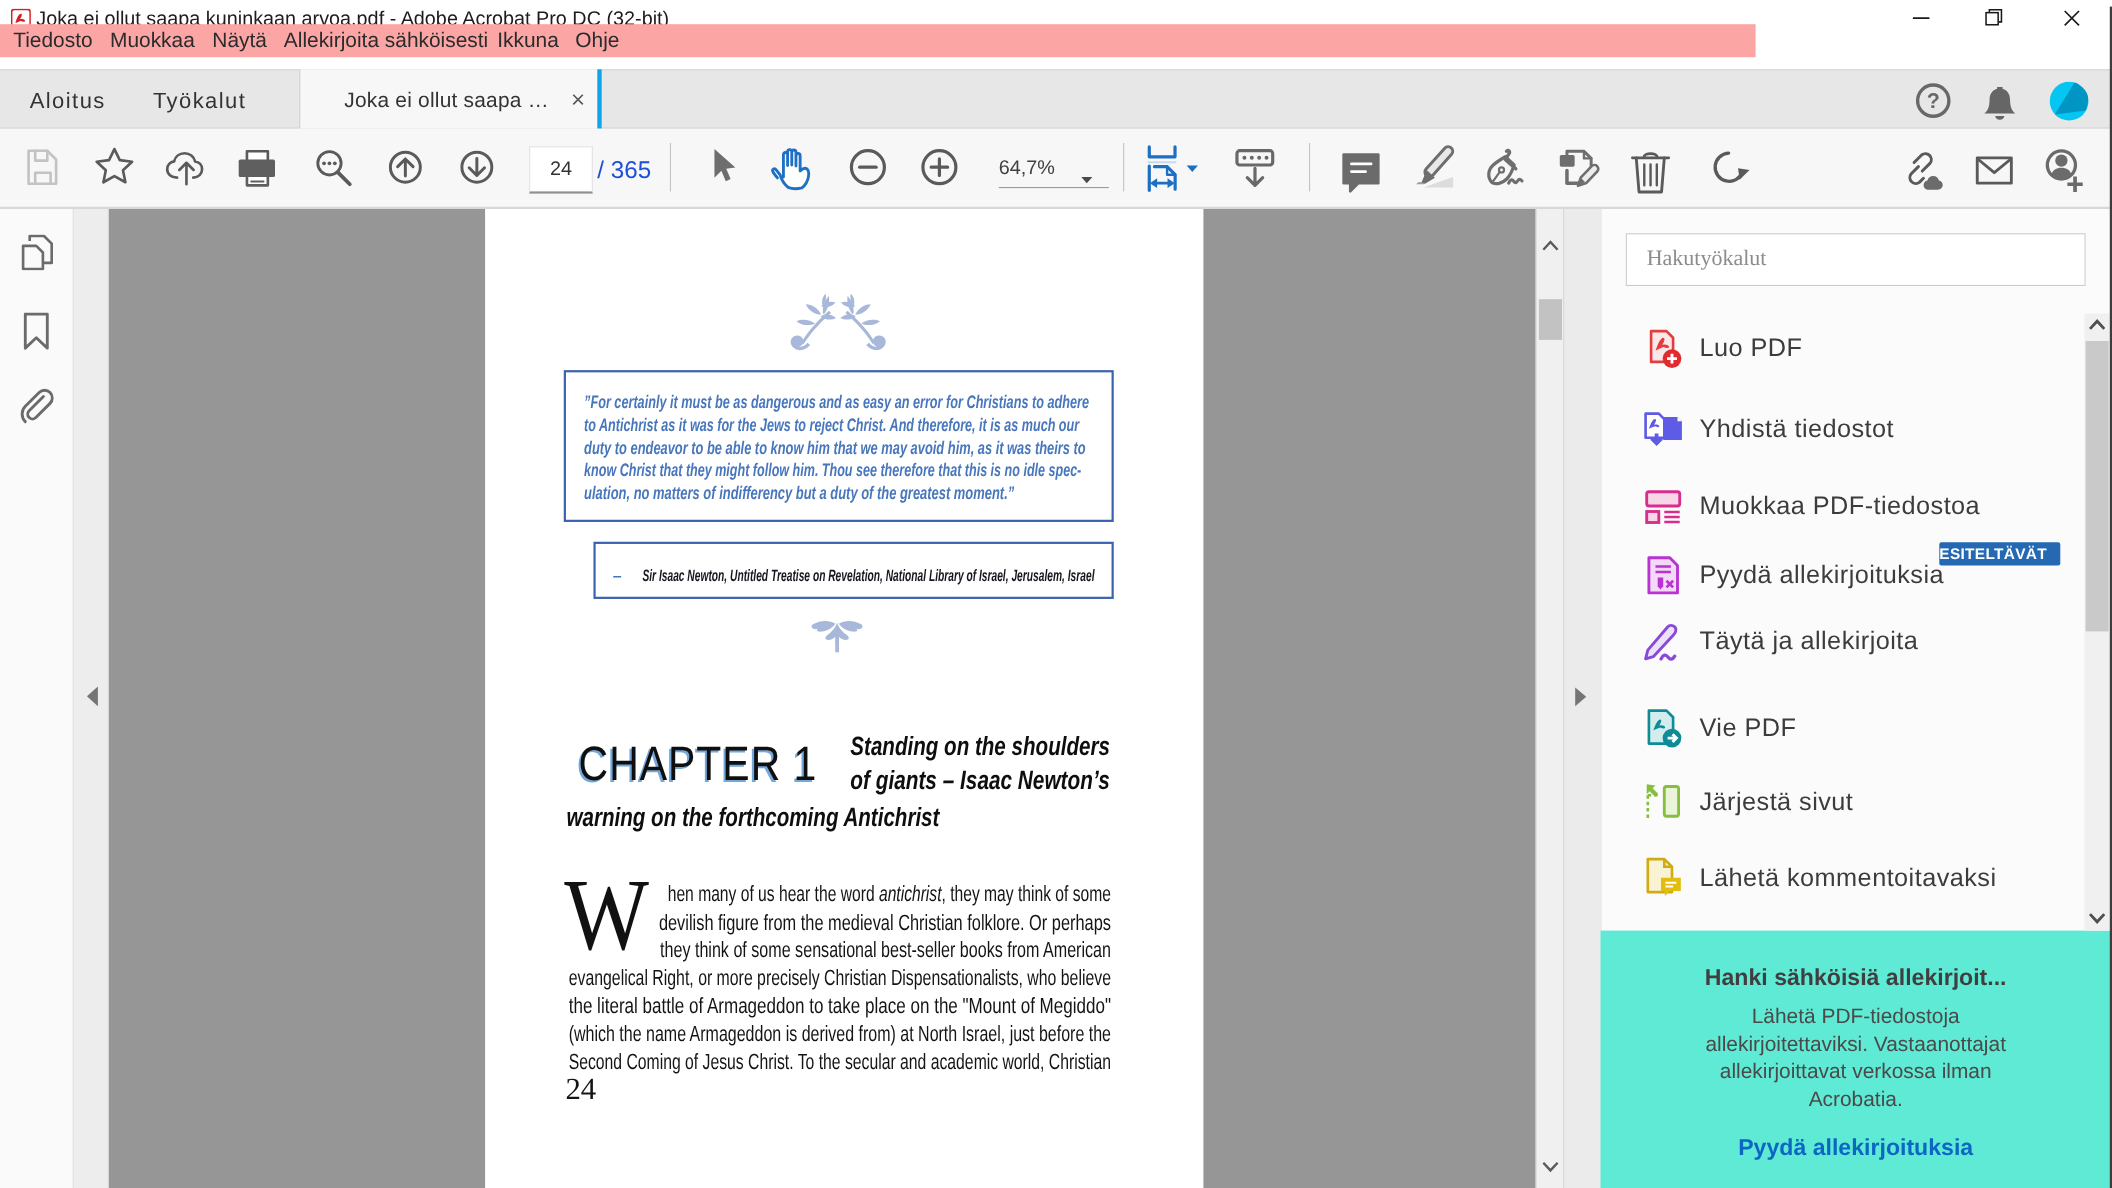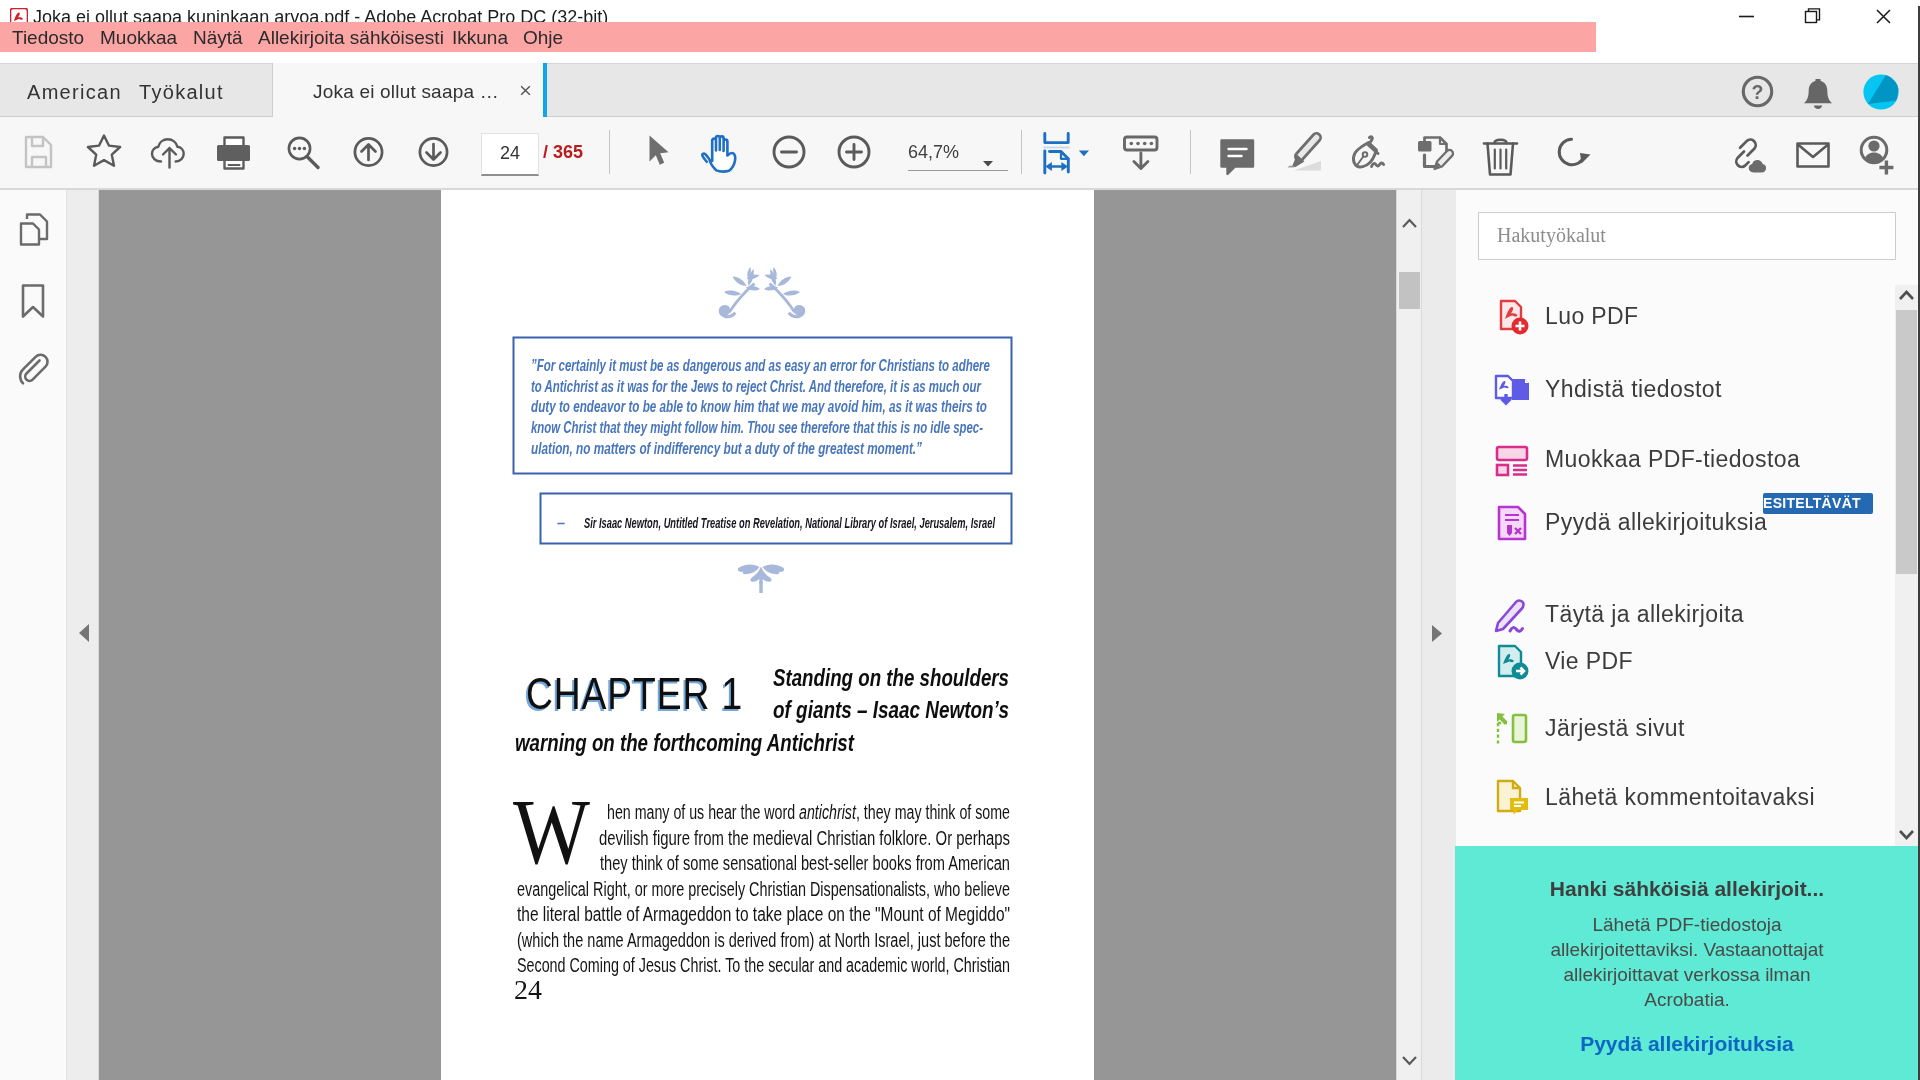--- a/index.html
+++ b/index.html
@@ -51,21 +51,21 @@
 </div>
 <div class="abs" id="menubar">
   <span class="menu" style="left:12px">Tiedosto</span>
   <span class="menu" style="left:100px">Muokkaa</span>
   <span class="menu" style="left:193px">Näytä</span>
   <span class="menu" style="left:258px">Allekirjoita sähköisesti</span>
   <span class="menu" style="left:452px">Ikkuna</span>
   <span class="menu" style="left:523px">Ohje</span>
 </div>
 <div class="abs" id="tabbar">
-  <span class="tabtxt" style="left:27px">American</span>
+  <span class="tabtxt" style="left:27px">Aloitus</span>
   <span class="tabtxt" style="left:139px">Työkalut</span>
   <div id="activetab">
     <span class="tabtxt" style="left:40px;font-size:19px;letter-spacing:0.2px;top:18px">Joka ei ollut saapa …</span>
     <svg class="abs" style="left:246px;top:21px" width="13" height="13" viewBox="0 0 15 15">
       <path d="M2.5 2.5 l10 10 M12.5 2.5 l-10 10" stroke="#555" stroke-width="1.7"></path>
     </svg>
   </div>
 
   <svg class="abs" style="left:1740px;top:10px" width="36" height="36" viewBox="0 0 36 36">
     <circle cx="17.5" cy="17.5" r="14.2" fill="none" stroke="#686868" stroke-width="3.1"></circle>
@@ -207,21 +207,21 @@
     <g>
       <circle cx="1874" cy="33" r="12.8" fill="none" stroke="#6b6b6b" stroke-width="3"></circle>
       <g fill="#6b6b6b" stroke="none">
         <circle cx="1874" cy="29" r="5.6"></circle>
         <path d="M1864.5 42.5 c1.5 -5 5 -7 9.5 -7 c4.5 0 8 2 9.5 7 c-2.5 2.3 -6 3.6 -9.5 3.6 c-3.5 0 -7 -1.3 -9.5 -3.6 z"></path>
         <path d="M1884.7 43.5 h3.4 v5.3 h5.3 v3.4 h-5.3 v5.3 h-3.4 v-5.3 h-5.3 v-3.4 h5.3 z"></path>
       </g>
     </g>
   </svg>
   <div class="abs" style="left:481px;top:16px;width:56px;height:40px;border:1px solid #e3e3e3;border-bottom:2px solid #8f8f8f;background:#fff;text-align:center;font-size:18px;color:#333;line-height:38px;">24</div>
-  <div class="abs" style="left:543px;top:25px;font-size:18px;color:#b91c1c;font-weight:bold;">/ 365</div>
+  <div class="abs" style="left:543px;top:25px;font-size:22px;color:#1d4ed8;">/ 365</div>
   <div class="abs" style="left:908px;top:25px;width:70px;font-size:18px;color:#404040;">64,7%</div>
   <svg class="abs" style="left:982px;top:43px" width="12" height="8" viewBox="0 0 12 8">
       <path d="M1 1 l5 5.5 L11 1 Z" fill="#4a4a4a"></path>
     </svg>
   <div class="abs" style="left:908px;top:53px;width:100px;height:1px;background:#9a9a9a"></div>
 </div>
 <div class="abs" id="main">
   <div class="abs" id="sidebar">
     <svg class="abs" style="left:19px;top:23px" width="30" height="33" viewBox="0 0 30 33" fill="none" stroke="#6b6b6b" stroke-width="2.4" stroke-linejoin="round">
       <path d="M8 6 V1.5 h13 l7 7 V26 h-8"></path>
@@ -332,21 +332,21 @@
       <rect x="5" y="7" width="30" height="13" rx="2" fill="#f8d6e8" stroke="#d82d8b" stroke-width="2.6"></rect>
       <rect x="5" y="25" width="11" height="10" fill="#f8d6e8" stroke="#d82d8b" stroke-width="2.6"></rect>
       <path d="M21 25.5 h14 M21 30 h14 M21 34.5 h14" stroke="#d82d8b" stroke-width="2.4"></path>
     </svg><span class="lbl">Muokkaa PDF-tiedostoa</span></div>
     <div class="toolrow" style="top:313px"><svg width="40" height="40" viewBox="0 0 40 40">
       <path d="M7 4 h19 l7 7 v25 h-26 z" fill="#f3d9f7" stroke="#b833cf" stroke-width="2.6" stroke-linejoin="round"></path>
       <path d="M13 12 h14 M13 17 h14" stroke="#b833cf" stroke-width="2.2"></path>
       <path d="M15 22 v8 l2.5 3 2.5 -3 v-8 z" fill="#b833cf"></path>
       <path d="M23 25 l6 6 M29 25 l-6 6" stroke="#b833cf" stroke-width="2.4"></path>
     </svg><span class="lbl">Pyydä allekirjoituksia</span></div>
-    <div class="toolrow" style="top:405px"><svg width="40" height="40" viewBox="0 0 40 40">
+    <div class="toolrow" style="top:373px"><svg width="40" height="40" viewBox="0 0 40 40">
       <path d="M6 28 L24 7 C26.5 4 32 6 31.5 10 C31.4 11.5 30.5 13 29.5 14 L11 34 L4 36 Z" fill="#ece2f8" stroke="#8a48d8" stroke-width="2.6" stroke-linejoin="round"></path>
       <path d="M18 36 q3 -6 6.5 -1.5 q3 4 6 -1" stroke="#8a48d8" stroke-width="3" fill="none" stroke-linecap="round"></path>
     </svg><span class="lbl">Täytä ja allekirjoita</span></div>
     <div class="toolrow" style="top:452px"><svg width="40" height="40" viewBox="0 0 40 40">
       <path d="M7 4 h16 l6 6 v24 h-22 z" fill="#d3ecee" stroke="#0e8c96" stroke-width="2.4" stroke-linejoin="round"></path>
       <path d="M11 22 c1.8 -5 4 -10 6.2 -10 c1.6 0 1.3 2.6 -0.9 5.6 c2.2 -0.6 5.2 0 5.4 1.5 c0.2 1.4 -2.4 1.4 -4.3 0.3 c-2.4 0.8 -5.4 2 -6.4 2.6 z" fill="#0e8c96"></path>
       <circle cx="28" cy="29" r="8.5" fill="#0e8c96"></circle>
       <path d="M24 29 h8 M28.5 25.5 L32 29 L28.5 32.5" stroke="#fff" stroke-width="2.6" fill="none"></path>
     </svg><span class="lbl">Vie PDF</span></div>
     <div class="toolrow" style="top:519px"><svg width="40" height="40" viewBox="0 0 40 40">

